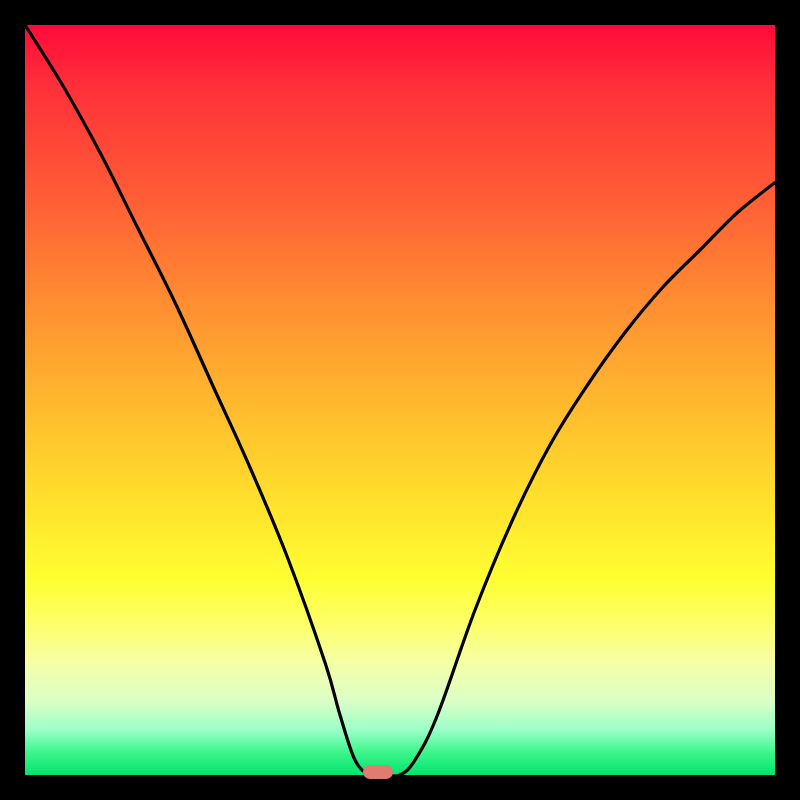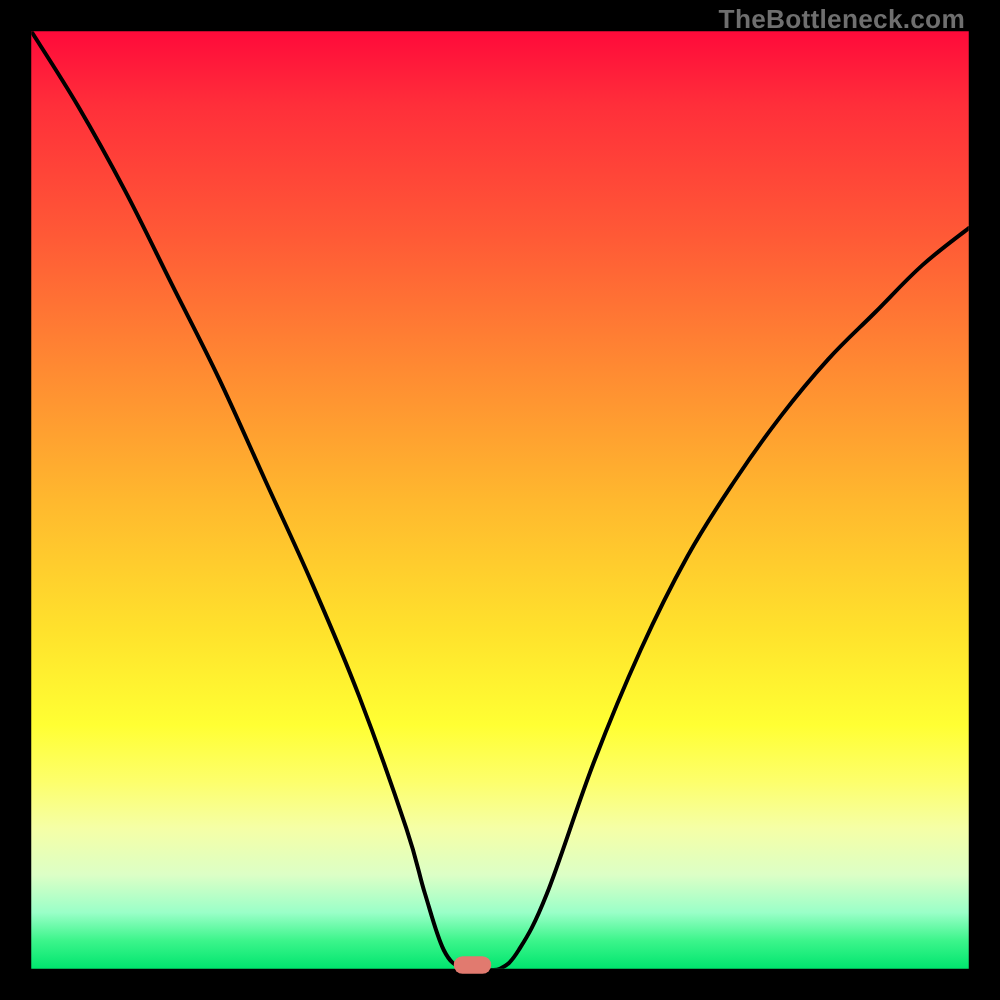--- a/index.html
+++ b/index.html
@@ -73,14 +73,13 @@
   <div class="plot-area">
 
     <svg class="curve" viewBox="0 0 750 750" preserveAspectRatio="none">
       <path id="curve-path" d="M 0.00 0.00 C 6.75 10.80, 24.00 37.05, 37.50 60.00 C 51.00 82.95, 61.50 101.85, 75.00 127.50 C 88.50 153.15, 99.00 175.50, 112.50 202.50 C 126.00 229.50, 136.50 249.15, 150.00 277.50 C 163.50 305.85, 174.00 330.30, 187.50 360.00 C 201.00 389.70, 211.50 411.45, 225.00 442.50 C 238.50 473.55, 249.00 497.40, 262.50 532.50 C 276.00 567.60, 290.55 609.15, 300.00 637.50 C 309.45 665.85, 309.60 672.45, 315.00 690.00 C 320.40 707.55, 324.60 724.20, 330.00 735.00 C 335.40 745.80, 339.60 747.30, 345.00 750.00 C 350.40 752.70, 354.60 750.00, 360.00 750.00 C 365.40 750.00, 369.60 752.70, 375.00 750.00 C 380.40 747.30, 383.25 745.80, 390.00 735.00 C 396.75 724.20, 401.70 717.00, 412.50 690.00 C 423.30 663.00, 436.50 620.10, 450.00 585.00 C 463.50 549.90, 474.00 524.70, 487.50 495.00 C 501.00 465.30, 511.50 444.30, 525.00 420.00 C 538.50 395.70, 549.00 380.25, 562.50 360.00 C 576.00 339.75, 586.50 325.05, 600.00 307.50 C 613.50 289.95, 624.00 277.35, 637.50 262.50 C 651.00 247.65, 661.50 238.50, 675.00 225.00 C 688.50 211.50, 699.00 199.65, 712.50 187.50 C 726.00 175.35, 743.25 162.90, 750.00 157.50" fill="none" stroke="#000000" stroke-width="3.2" stroke-linecap="round" stroke-linejoin="round"></path>
     </svg>
 
     <div id="min-marker" class="marker" style="left: 352.5px; top: 747px; background: rgb(225, 122, 111);"></div>
 
   </div>
 
-  <div class="attribution">TheBottleneck.com</div>
 </div>
 
 </body></html>

